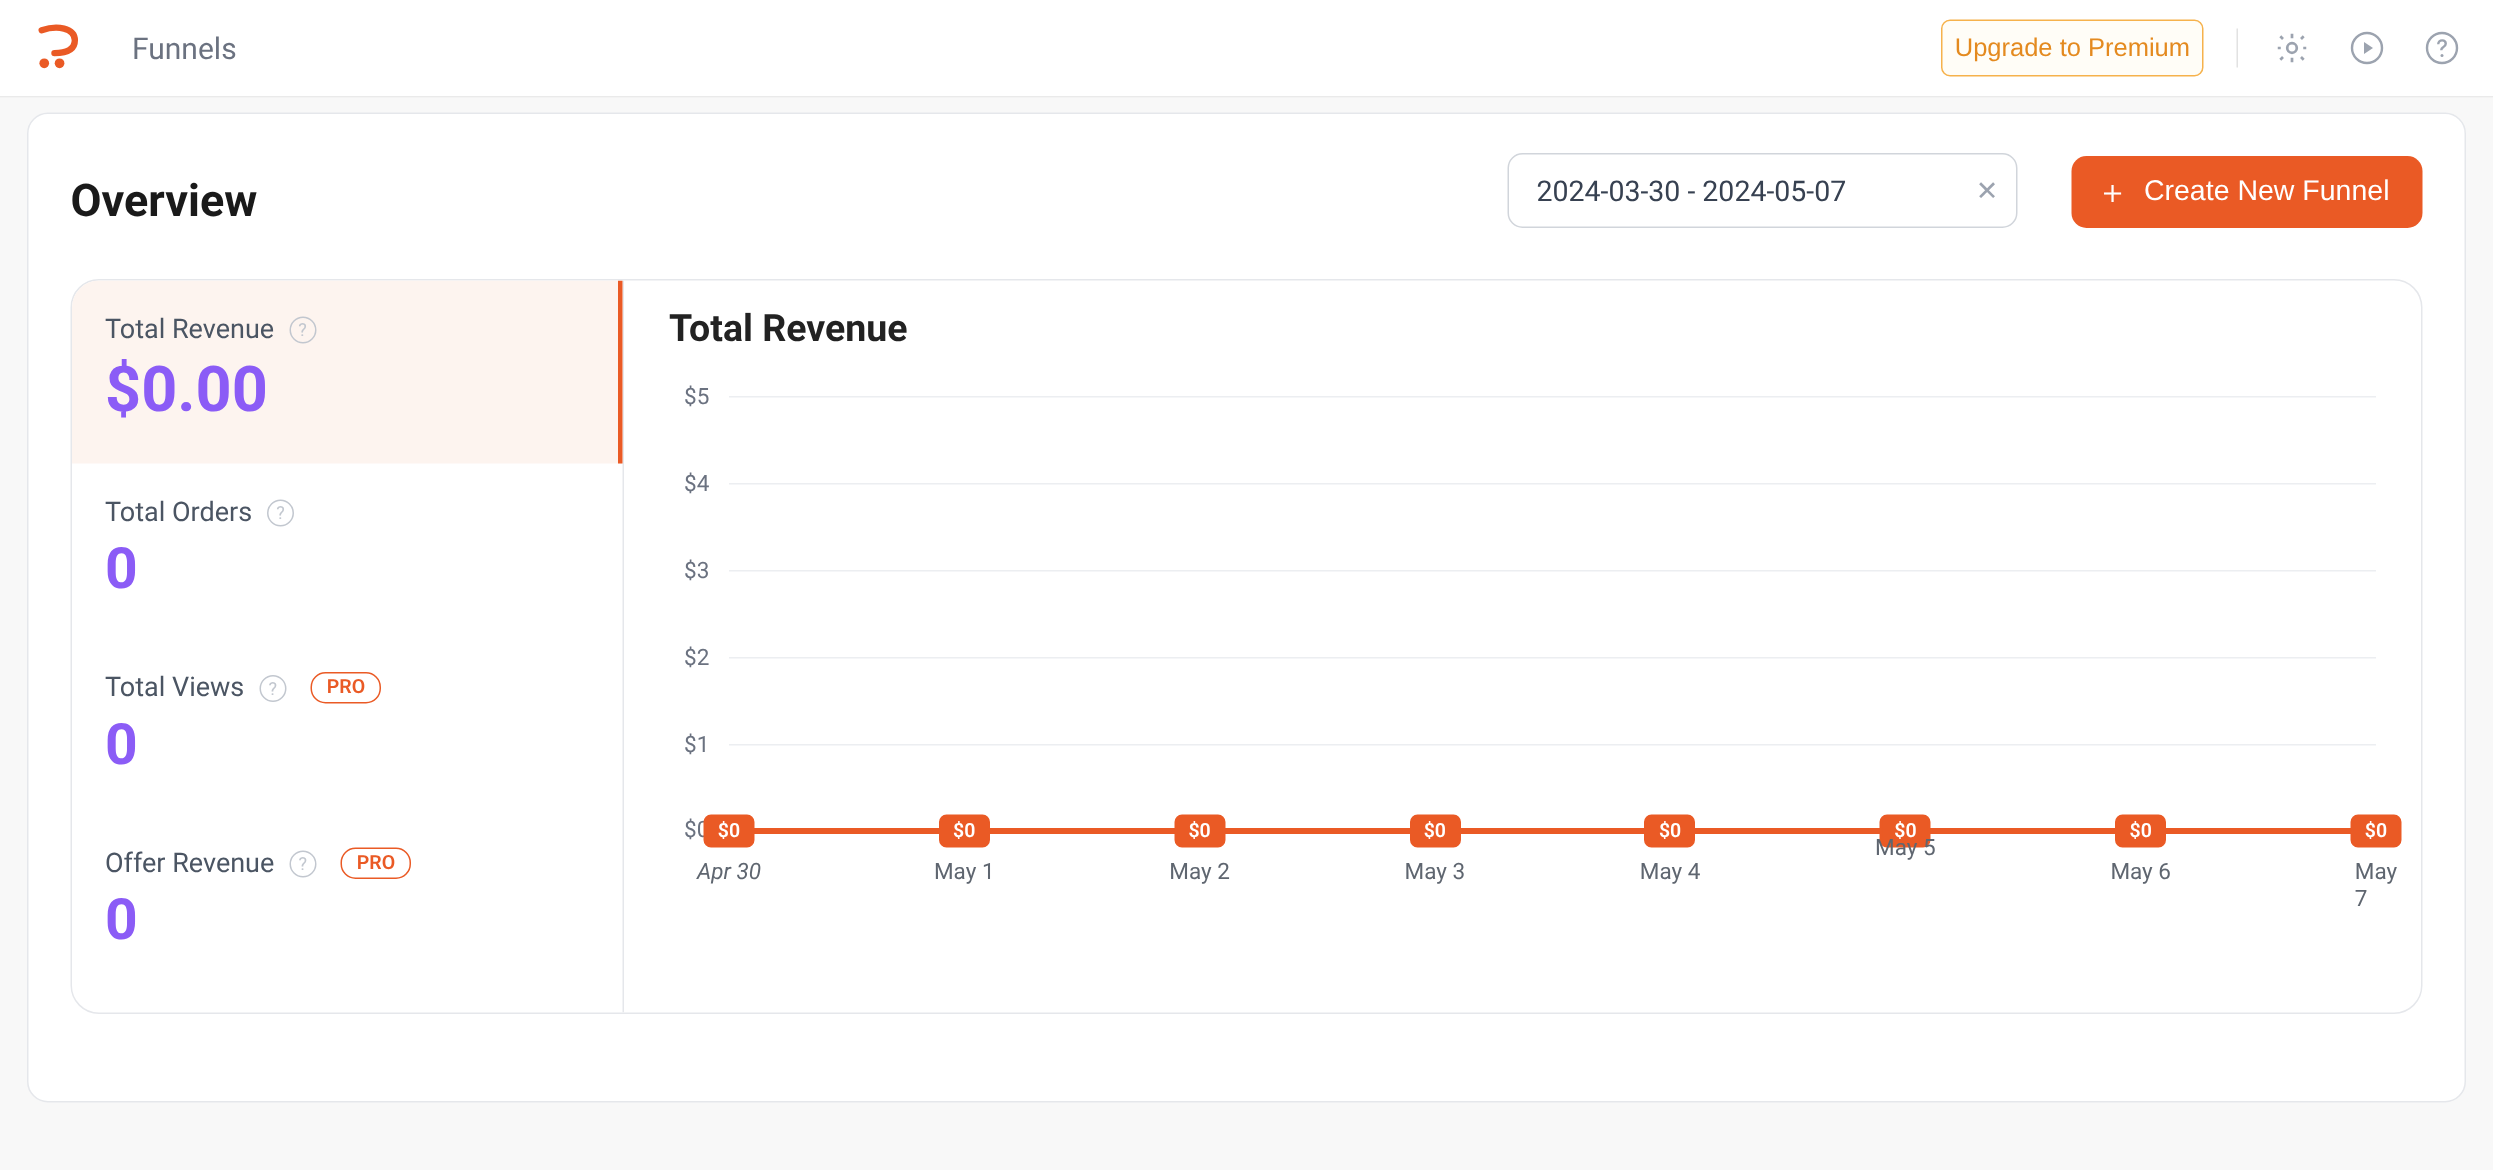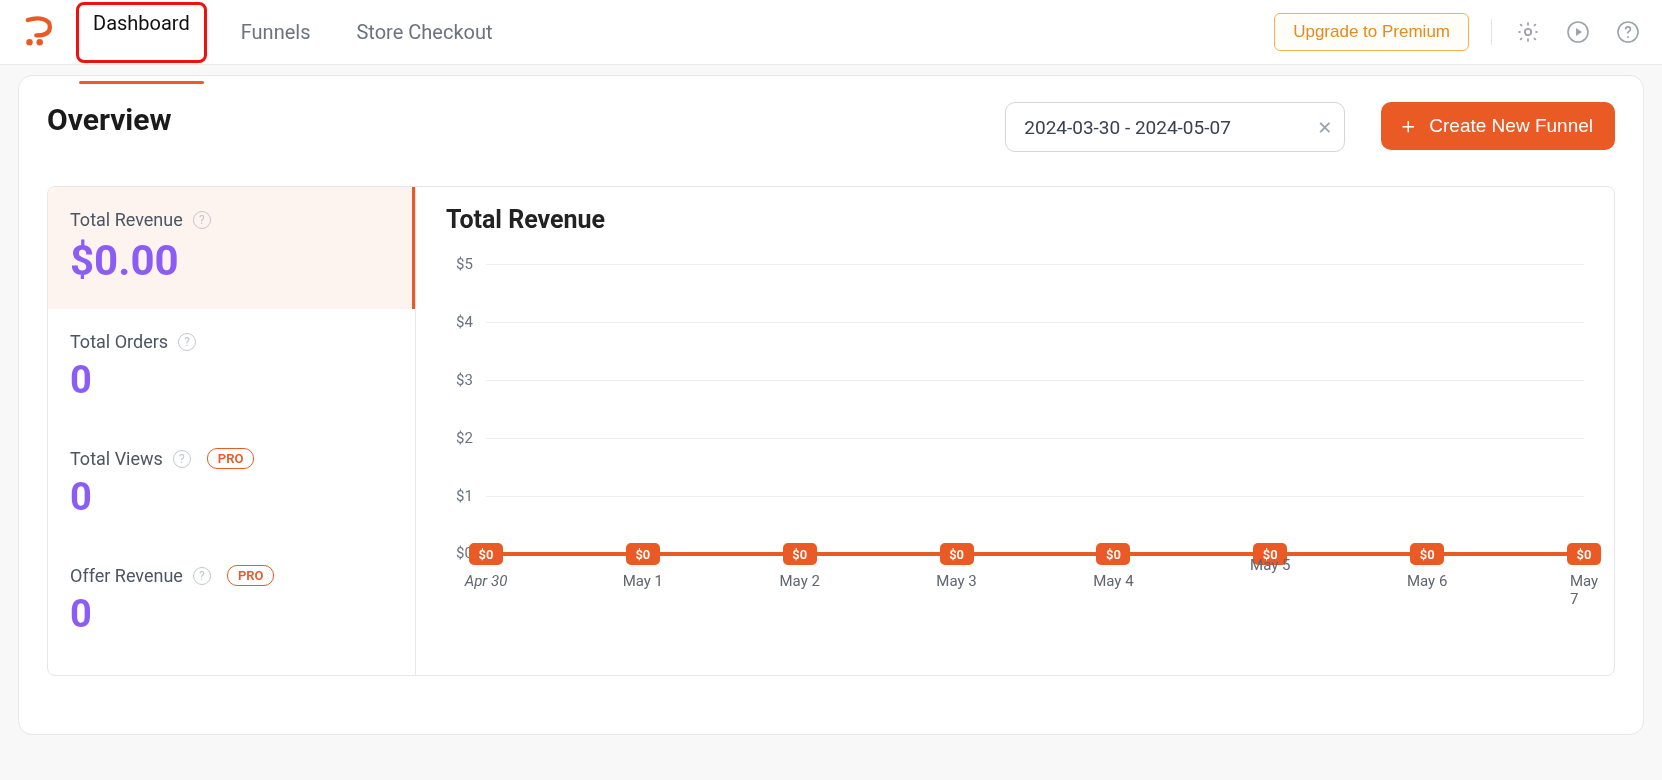--- a/index.html
+++ b/index.html
@@ -57,21 +57,21 @@
     display:flex;
     align-items:center;
     gap:22px;
   }
   .upgrade-btn{
     border:1px solid #f6b24c;
     color:#e48a1f;
     background:#fffdf7;
     font-size:17px;
     font-weight:500;
-    padding:8px 18px;
+    padding:8px 8px;
     border-radius:6px;
     cursor:pointer;
   }
   .vdiv{
     width:1px;height:26px;background:#e2e2e2;
   }
   .icon-btn{
     width:28px;height:28px;color:#9ca3af;cursor:pointer;
     display:flex;align-items:center;justify-content:center;
   }
@@ -80,21 +80,21 @@
   .main-card{
     margin:10px 18px 18px;
     background:#fff;
     border:1px solid #e5e7eb;
     border-radius:14px;
     padding:26px 28px 30px;
     height:660px;
   }
   .main-header{
     display:flex;
-    align-items:flex-start;
+    align-items:flex-end;
   }
   .page-title{
     font-size:30px;
     font-weight:700;
     color:#1a1a1a;
   }
   .date-wrap{
     margin-left:auto;
     display:flex;
     align-items:center;
@@ -119,21 +119,21 @@
     display:flex;align-items:center;gap:10px;
     cursor:pointer;
   }
   .plus{font-size:22px;line-height:1;}
 
   
   .body-split{
     display:flex;
     margin-top:34px;
     border:1px solid #e5e7eb;
-    border-radius:8px;
+    border-radius:19px;
     overflow:hidden;
     height:490px;
   }
   .stats-col{
     width:368px;
     border-right:1px solid #e5e7eb;
     display:flex;flex-direction:column;
   }
   .stat-block{
     padding:22px 22px 24px;
@@ -192,23 +192,21 @@
 
 <div class="topbar">
   <div class="logo">
     <svg viewBox="0 0 40 40" width="34" height="34">
       <path d="M8 6 C20 2 34 4 34 14 C34 22 26 24 18 24" stroke="#ea5a25" stroke-width="5" fill="none" stroke-linecap="round"></path>
       <circle cx="10" cy="32" r="3.8" fill="#ea5a25"></circle>
       <circle cx="22" cy="32" r="3.8" fill="#ea5a25"></circle>
     </svg>
   </div>
   <div class="nav-items">
-    <div class="nav-item active">Dashboard</div>
     <div class="nav-item">Funnels</div>
-    <div class="nav-item">Store Checkout</div>
   </div>
 
   <div class="topbar-right">
     <button class="upgrade-btn">Upgrade to Premium</button>
     <div class="vdiv"></div>
     <div class="icon-btn">
       <svg width="24" height="24" viewBox="0 0 24 24" fill="none" stroke="currentColor" stroke-width="1.8">
         <circle cx="12" cy="12" r="3.2"></circle>
         <path d="M12 2.5v3M12 18.5v3M4.5 12h-2M21.5 12h-2M6 6l-1.8-1.8M19.8 19.8 18 18M6 18l-1.8 1.8M19.8 4.2 18 6"></path>
       </svg>

